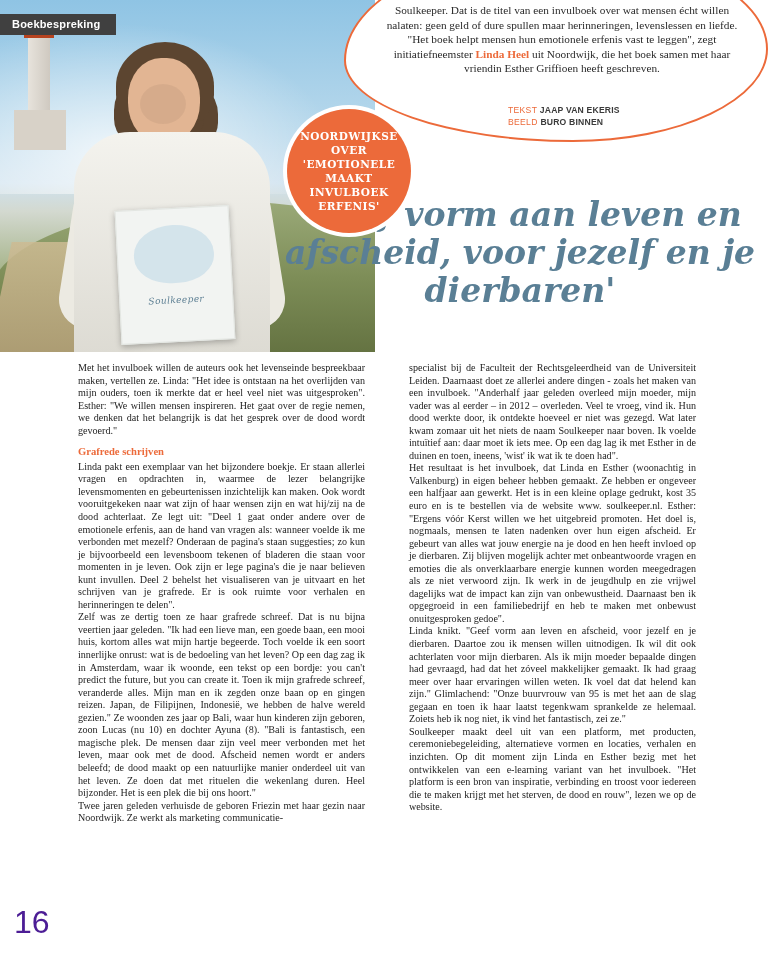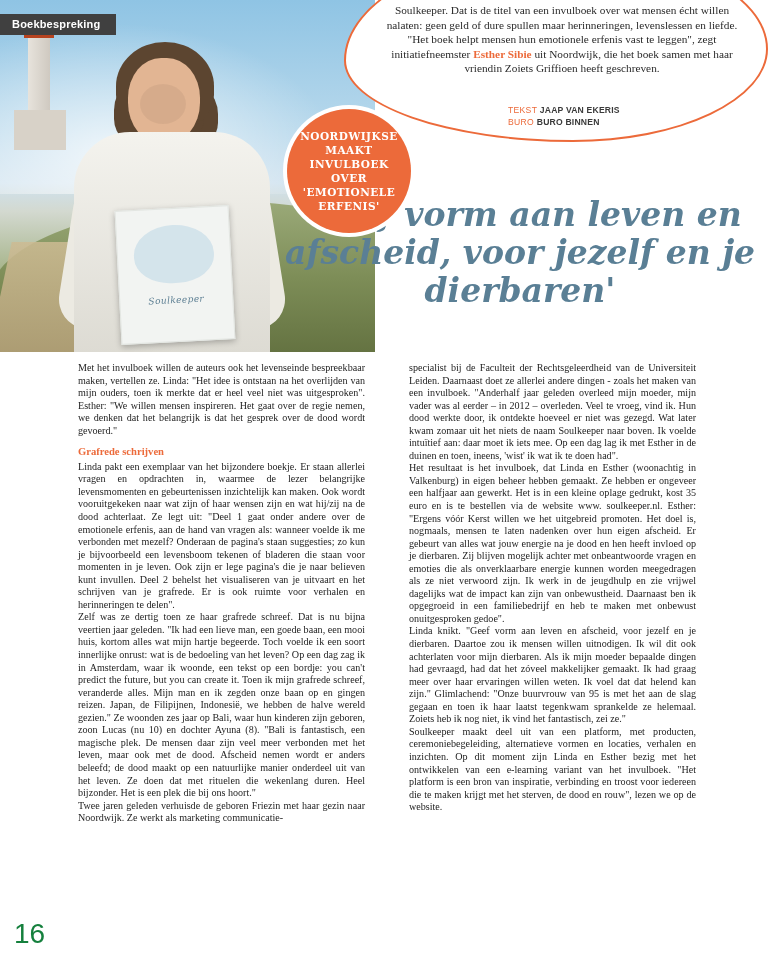--- a/index.html
+++ b/index.html
@@ -294,24 +294,24 @@
     font-family: Liberation Serif, serif;
     font-weight: bold;
     font-size: 10.6px;
     margin: 9px 0 2px 0 !important;
   }
 
   
   .pagenum {
     position: absolute;
     left: 14px;
-    bottom: 10px;
+    bottom: 19px;
     font-family: "Liberation Sans", sans-serif;
-    font-size: 28px;
-    color: #15803d;
+    font-size: 32px;
+    color: #4c1d95;
   }
 </style>
 </head>
 <body>
 
 <div class="top">
 
   <div class="photo">
     <div class="sky-glow"></div>
     <div class="lighthouse"></div>
@@ -330,37 +330,37 @@
     </div>
   </div>
 
   <div class="tag">Boekbespreking</div>
 
   <div class="badge">
     
   </div>
   <div class="badge" style="left:287px; top:109px; background:transparent; box-shadow:none; flex-direction:column; z-index:6;">
     <span>NOORDWIJKSE</span>
+    <span>OVER 'EMOTIONELE</span>
     <span>MAAKT INVULBOEK</span>
-    <span>OVER 'EMOTIONELE</span>
     <span>ERFENIS'</span>
   </div>
 
   <div class="intro-wrap">
     <div class="intro-blob"></div>
     <div class="intro-text">
-      <span>Soulkeeper. Dat is de titel van een invulboek over wat mensen écht willen nalaten: geen geld of dure spullen maar herinneringen, levenslessen en liefde. "Het boek helpt mensen hun emotionele erfenis vast te leggen", zegt initiatiefneemster </span><b>Esther Sibie</b><span> uit Noordwijk, die het boek samen met haar vriendin Zoiets Griffioen heeft geschreven.</span>
+      <span>Soulkeeper. Dat is de titel van een invulboek over wat mensen écht willen nalaten: geen geld of dure spullen maar herinneringen, levenslessen en liefde. "Het boek helpt mensen hun emotionele erfenis vast te leggen", zegt initiatiefneemster </span><b>Linda Heel</b><span> uit Noordwijk, die het boek samen met haar vriendin Esther Griffioen heeft geschreven.</span>
     </div>
     <div class="credits">
       <div>
         <span class="lbl">TEKST</span>
         <b>JAAP VAN EKERIS</b>
       </div>
       <div>
-        <span class="lbl">BURO</span>
+        <span class="lbl">BEELD</span>
         <b>BURO BINNEN</b>
       </div>
     </div>
   </div>
 
   <div class="headline">'Geef vorm aan leven en afscheid, voor jezelf en je dierbaren'</div>
 </div>
 
 <div class="columns">
   <div class="col" id="col-left">

